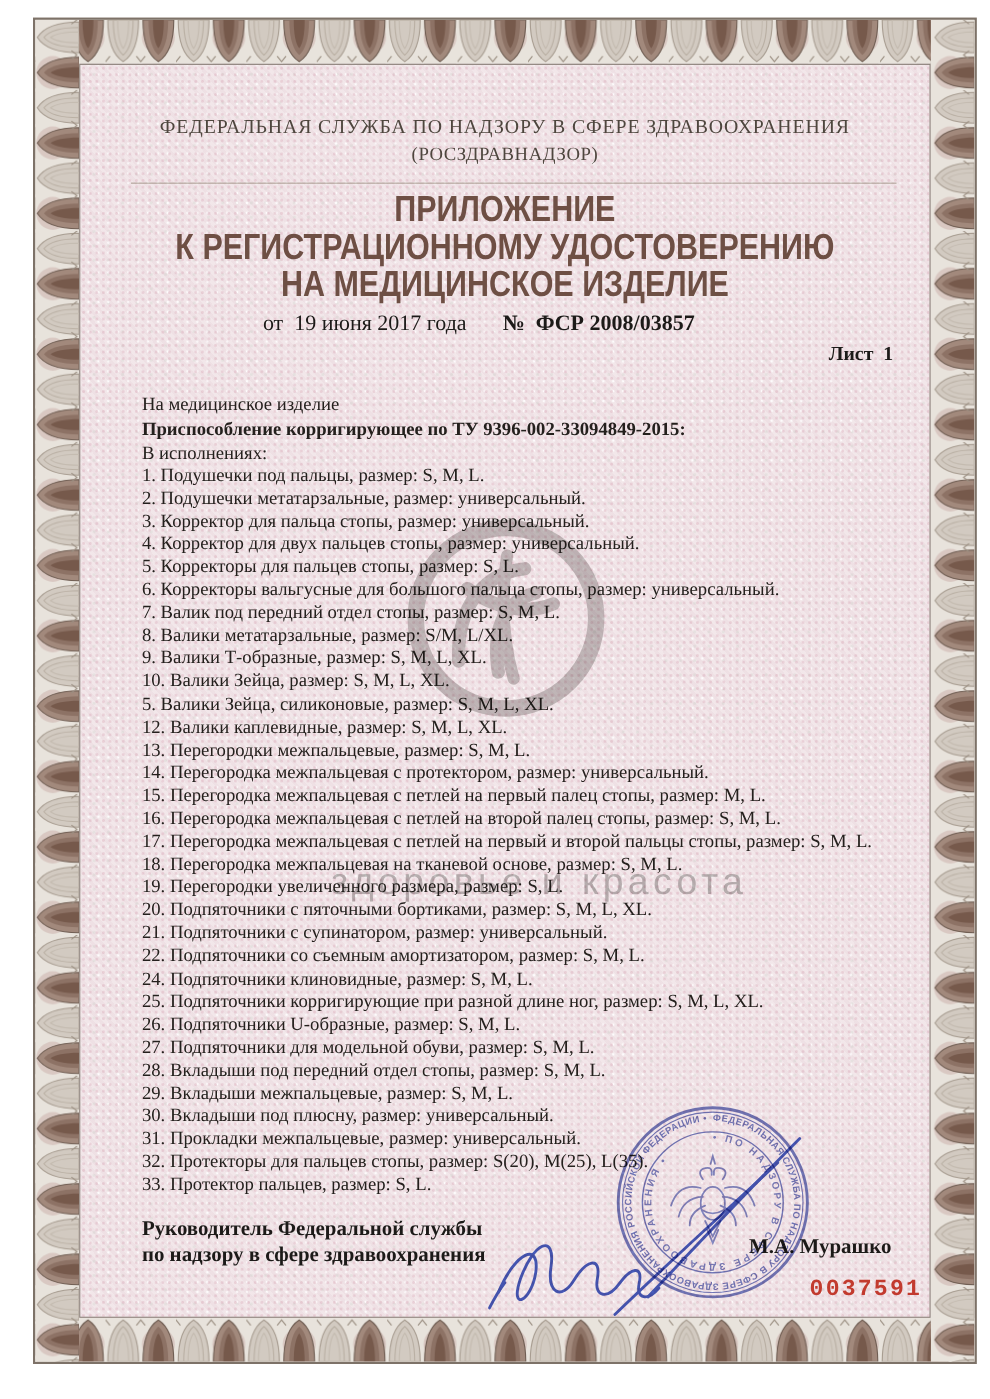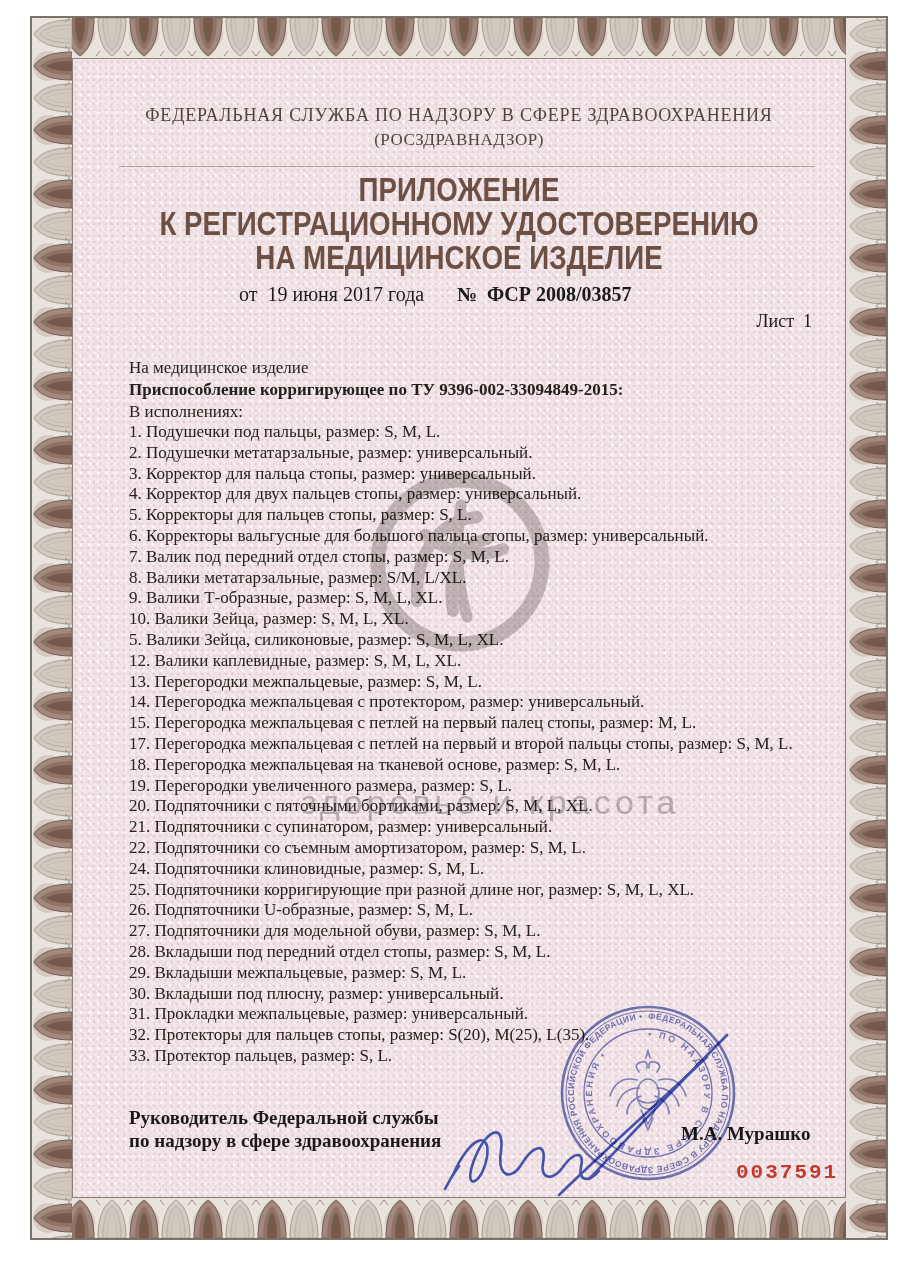--- a/index.html
+++ b/index.html
@@ -30,21 +30,21 @@
   .divider{position:absolute;top:107px;left:46px;right:30px;
     border-top:1px solid #97857a;opacity:.75;z-index:1;}
   .title{position:absolute;left:0;right:0;text-align:center;
     font-family:"Liberation Sans",sans-serif;font-weight:bold;color:#6e4f44;
     font-size:33px;transform:scaleX(.84);z-index:1;white-space:nowrap;}
   .t1{top:112px;}.t2{top:146px;}.t3{top:180px;}
   .date{position:absolute;left:166px;top:224px;font-weight:normal;font-size:20px;
     color:#1c1a18;z-index:1;white-space:pre;}
   .number{position:absolute;left:384px;top:224px;font-weight:bold;font-size:20px;
     color:#1c1a18;z-index:1;white-space:pre;}
-  .sheet{position:absolute;right:33px;top:252px;font-weight:normal;font-size:18px;
+  .sheet{position:absolute;right:33px;top:252px;font-weight:bold;font-size:18px;
     color:#1c1a18;z-index:1;white-space:pre;}
   .textblock{position:absolute;left:56px;right:6px;top:298px;color:#24201d;z-index:1;}
   .tline{font-size:17px;line-height:22px;}
   .product{font-weight:bold;}
   .versions{line-height:21px;}
   .item{font-size:17px;line-height:20.8px;}
   .signerblock{position:absolute;left:56px;top:1048px;font-weight:bold;
     font-size:19px;line-height:22.5px;color:#1c1a18;z-index:1;}
   .signer-name{position:absolute;left:608px;top:1064px;font-weight:bold;
     font-size:19px;color:#1c1a18;z-index:1;white-space:pre;}
@@ -172,20 +172,21 @@
             <div class="item">6. Корректоры вальгусные для большого пальца стопы, размер: универсальный.</div>
             <div class="item">7. Валик под передний отдел стопы, размер: S, M, L.</div>
             <div class="item">8. Валики метатарзальные, размер: S/M, L/XL.</div>
             <div class="item">9. Валики Т-образные, размер: S, M, L, XL.</div>
             <div class="item">10. Валики Зейца, размер: S, M, L, XL.</div>
             <div class="item">5. Валики Зейца, силиконовые, размер: S, M, L, XL.</div>
             <div class="item">12. Валики каплевидные, размер: S, M, L, XL.</div>
             <div class="item">13. Перегородки межпальцевые, размер: S, M, L.</div>
             <div class="item">14. Перегородка межпальцевая с протектором, размер: универсальный.</div>
             <div class="item">15. Перегородка межпальцевая с петлей на первый палец стопы, размер: M, L.</div>
+            <div class="item">16. Перегородка межпальцевая с петлей на второй палец стопы, размер: S, M, L.</div>
             <div class="item">17. Перегородка межпальцевая с петлей на первый и второй пальцы стопы, размер: S, M, L.</div>
             <div class="item">18. Перегородка межпальцевая на тканевой основе, размер: S, M, L.</div>
             <div class="item">19. Перегородки увеличенного размера, размер: S, L.</div>
             <div class="item">20. Подпяточники с пяточными бортиками, размер: S, M, L, XL.</div>
             <div class="item">21. Подпяточники с супинатором, размер: универсальный.</div>
             <div class="item">22. Подпяточники со съемным амортизатором, размер: S, M, L.</div>
             <div class="item">24. Подпяточники клиновидные, размер: S, M, L.</div>
             <div class="item">25. Подпяточники корригирующие при разной длине ног, размер: S, M, L, XL.</div>
             <div class="item">26. Подпяточники U-образные, размер: S, M, L.</div>
             <div class="item">27. Подпяточники для модельной обуви, размер: S, M, L.</div>

